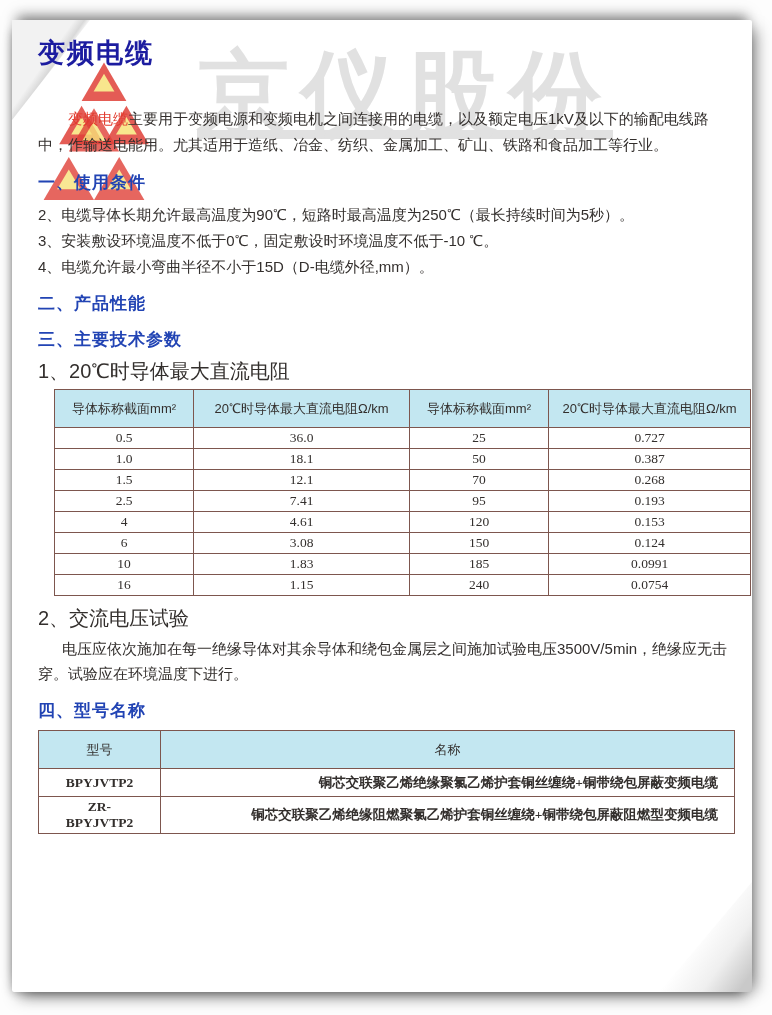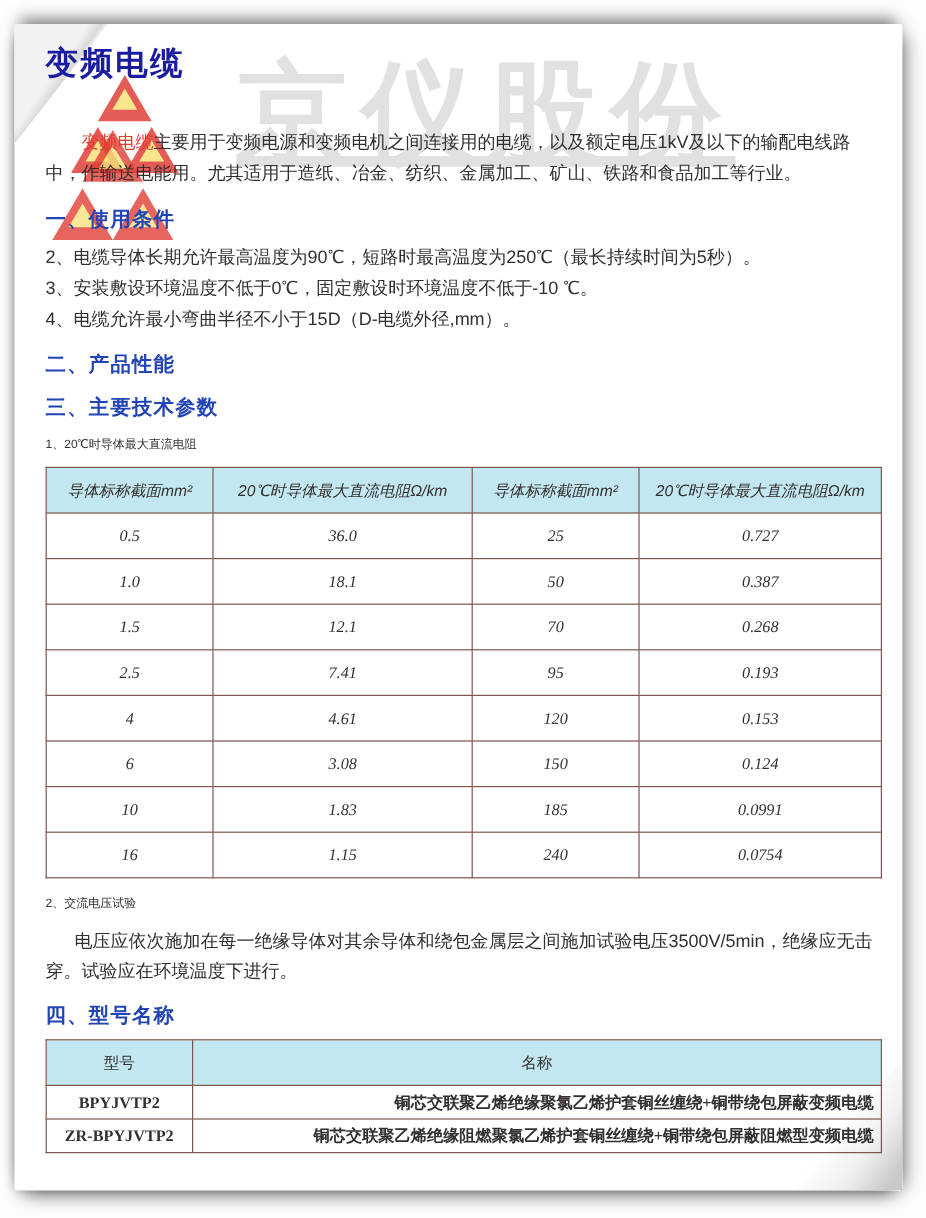--- a/index.html
+++ b/index.html
@@ -72,43 +72,43 @@
     margin-top:38px;
   }
   .intro .hl{color:var(--highlight-red);}
   .plain-list .li{
     font-size:15px;line-height:25px;margin:0 0 1px 0;text-indent:0;
   }
   .indent-list .li{
     font-size:15px;line-height:25px;margin:0;text-indent:2em;
   }
   .sub{
-    font-size:10px;line-height:24px;margin:0 0 6px 0;
+    font-size:20px;line-height:24px;margin:0 0 6px 0;
   }
   .body-ind{
     font-size:15px;line-height:25px;text-indent:1.6em;margin:2px 0 6px 0;
   }
   table{
     width:100%;border-collapse:collapse;
     border:1.5px solid var(--table-border);
     font-family:"Liberation Serif",serif;
   }
   th,td{
     border:1px solid var(--table-border);
     text-align:center;vertical-align:middle;
   }
   th{
     background:var(--table-header-bg);
     font-weight:normal;font-size:13px;height:38px;
     font-family:"Liberation Sans",sans-serif;
   }
-  .t1{margin:4px 0 10px 0;font-style:italic;}
-  .t1 td{font-size:13.5px;height:38px;padding:0 16px;}
+  .t1{margin:4px 0 10px 16px;}
+  .t1 td{font-size:13.5px;height:21px;padding:0 16px;}
   .t2{margin:2px 0 0 0;}
-  .t2 td{font-size:13.5px;height:28px;padding:2px 6px;font-weight:600;}
+  .t2 td{font-size:13.5px;height:28px;padding:2px 16px;font-weight:600;}
   .t2 td:nth-child(2){text-align:right;padding-left:12px;}
 </style>
 </head>
 <body>
 
 <div class="canvas">
   <div class="sheet">
     <div class="fold-tl"></div>
     <div class="curl-br"></div>
 

